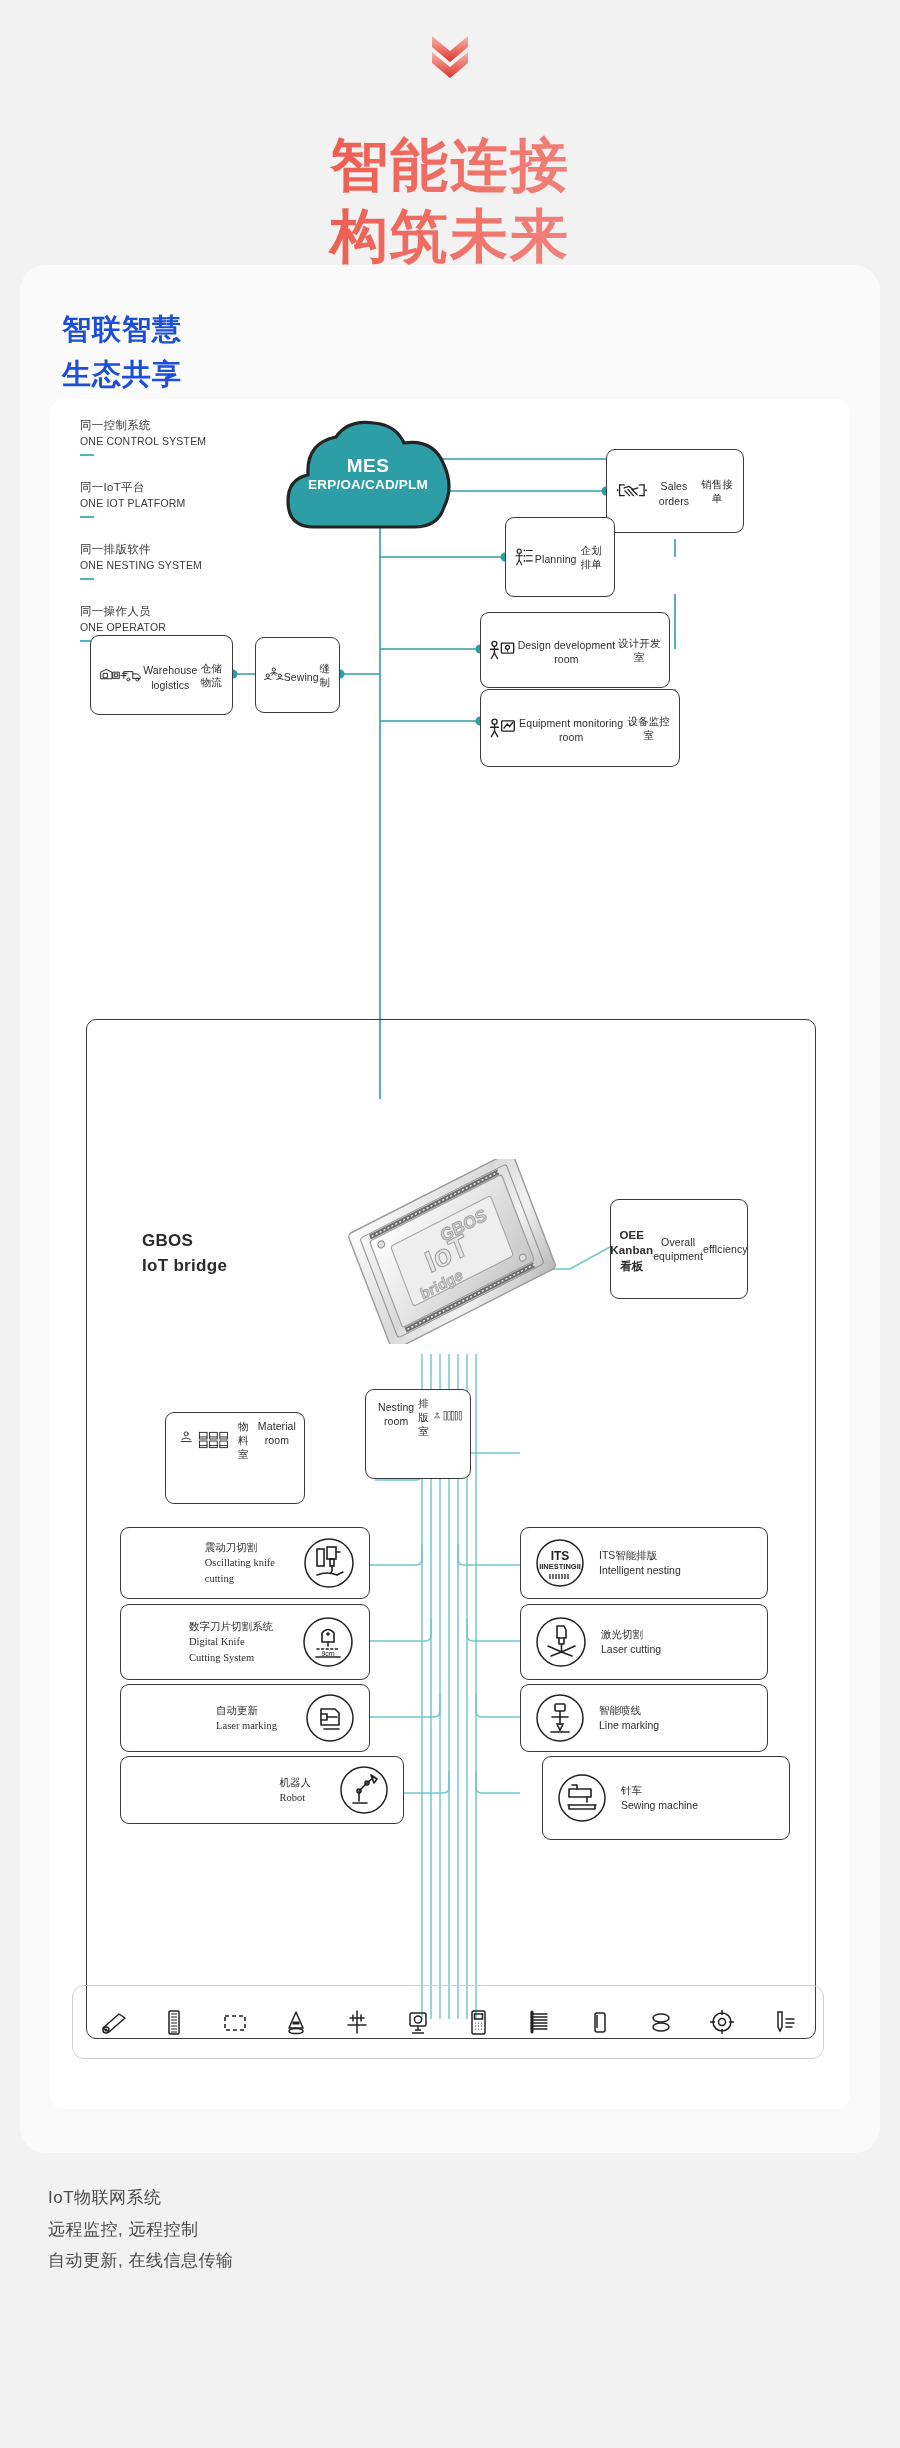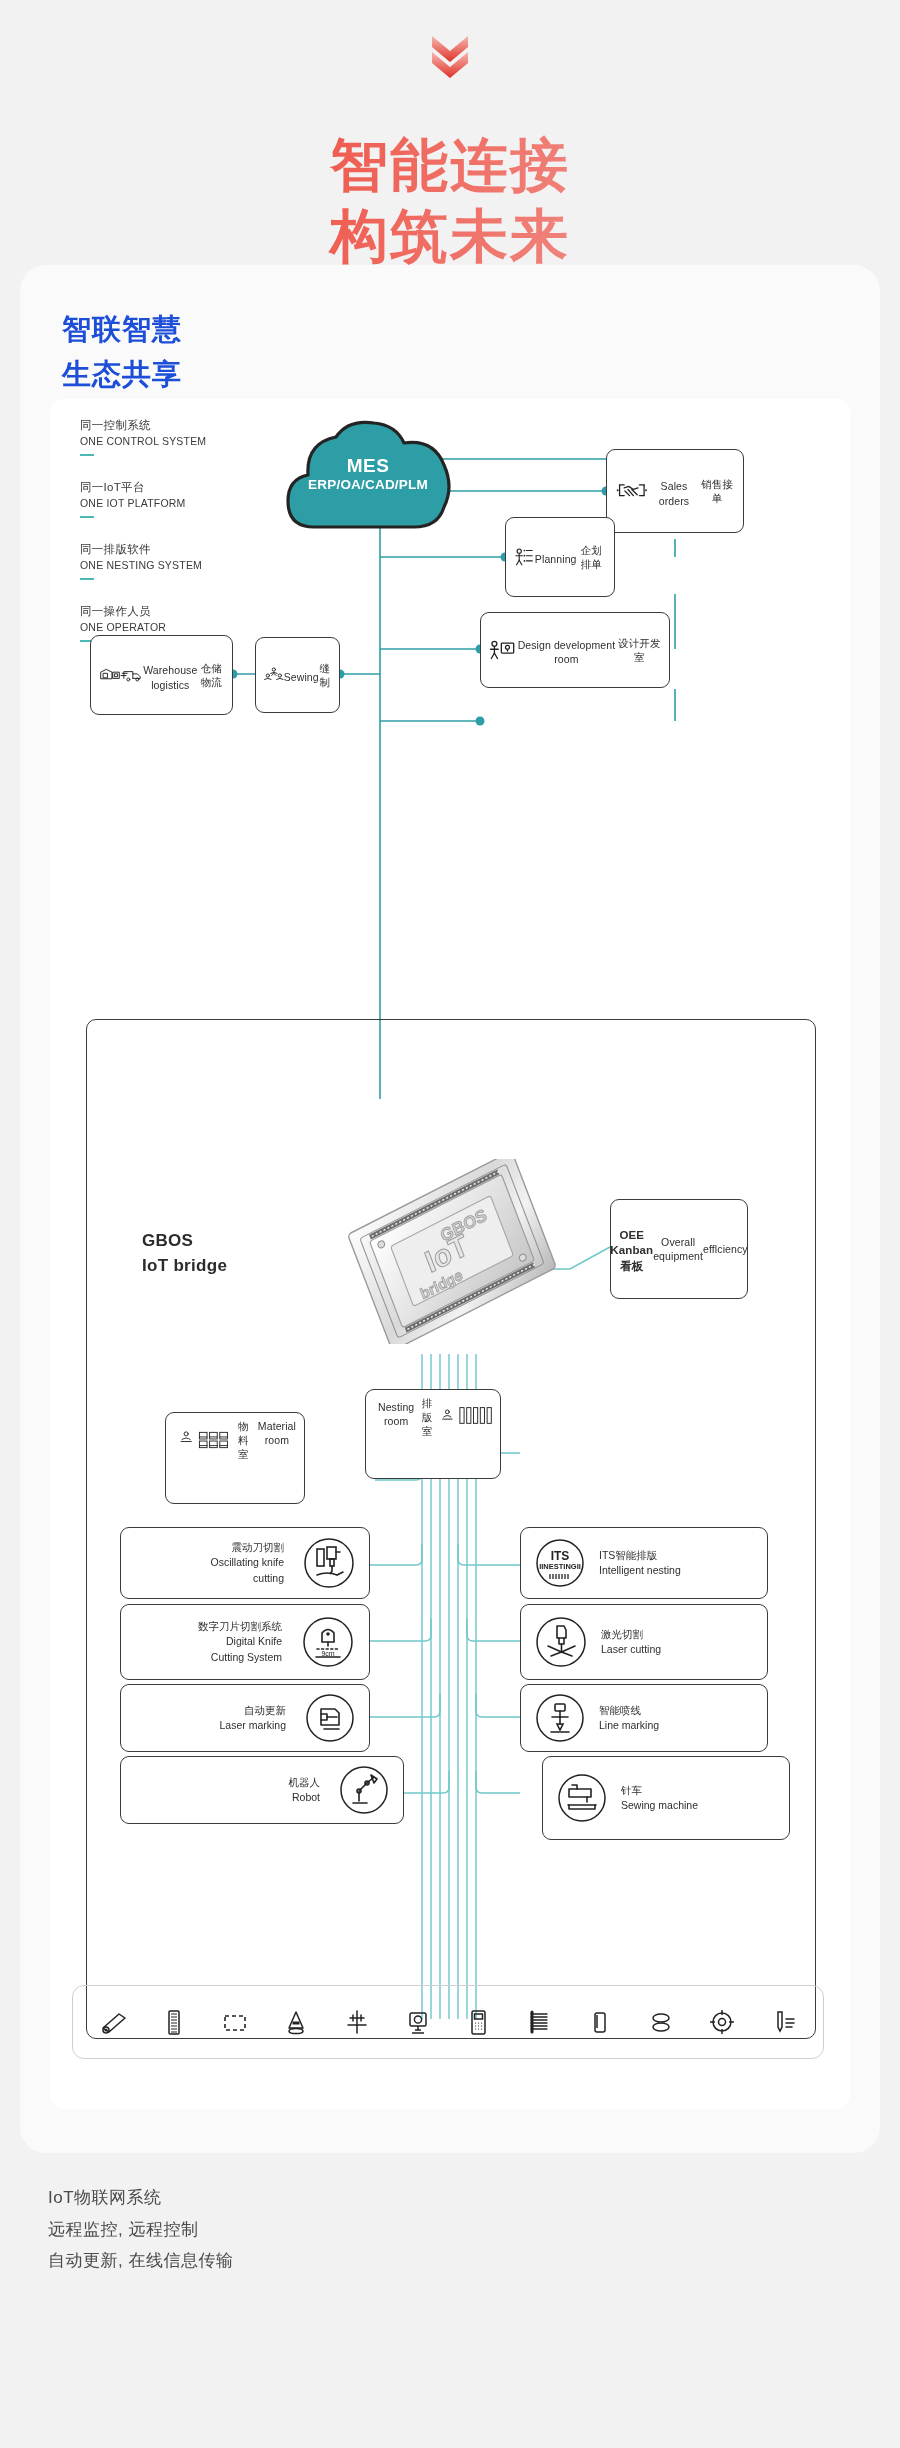--- a/index.html
+++ b/index.html
@@ -49,21 +49,21 @@
   .node .lbl.cn{ font-size:10.5px; }
   .node svg{ display:block; }
 
   
   .mrow{
     position:absolute; border:1.3px solid #3b3b3b; border-radius:9px; background:#fff;
     display:flex; align-items:center; padding:0 12px;
   }
   .mrow .txt{ font-size:10.5px; line-height:1.45; color:#2e2e2e; }
   .mrow.right-ic{ justify-content:flex-end; }
-  .mrow.right-ic .txt{ text-align:right; margin-right:17px; }
+  .mrow.right-ic .txt{ text-align:left; margin-right:26px;font-family:Liberation Serif, serif; }
   .mrow.left-ic .txt{ text-align:left; margin-left:12px; }
 
   .inner-frame{
     position:absolute; left:36px; top:620px; width:730px; height:1020px;
     border:1.4px solid #3b3b3b; border-radius:10px;
   }
 
   .gbos-label{ position:absolute; left:92px; top:830px; font-size:17px;
      font-weight:bold; color:#2b2b2b; line-height:1.45; letter-spacing:.3px; }
 
@@ -258,20 +258,35 @@
             <path d="M7 17 L11 24"></path>
           <rect x="16" y="4" width="16" height="13" rx="1"></rect>
           <circle cx="24" cy="9.5" r="2.6"></circle>
             <path d="M24 12.6 L24 14.4"></path>
         </g>
       </svg>
       <div class="lbl" style="margin-top:4px">Design development room</div>
       <div class="lbl cn">设计开发室</div>
     </div>
 
+    <div class="node" style="left:430px;top:290px;width:200px;height:78px">
+      <svg width="32" height="24" viewBox="0 0 34 26">
+        <g fill="none" stroke="#222" stroke-width="1.7" stroke-linecap="round">
+          <circle cx="7" cy="5" r="3.2"></circle>
+          <path d="M7 9 L7 17"></path>
+            <path d="M2 12 L12 12"></path>
+            <path d="M7 17 L3 24"></path>
+            <path d="M7 17 L11 24"></path>
+          <rect x="16" y="4" width="16" height="13" rx="1"></rect>
+          <path d="M19 13 L23 8 L26 11 L30 6"></path>
+        </g>
+      </svg>
+      <div class="lbl" style="margin-top:4px">Equipment monitoring room</div>
+      <div class="lbl cn">设备监控室</div>
+    </div>
 
     <div class="node" style="left:40px;top:236px;width:143px;height:80px">
       <svg width="72" height="26" viewBox="0 0 76 28">
         <g fill="none" stroke="#222" stroke-width="1.7" stroke-linecap="round" stroke-linejoin="round">
           <path d="M3 20 L3 9 L13 4 L23 9 L23 20 Z"></path>
           <rect x="8" y="11" width="7" height="8"></rect>
           <rect x="25" y="9" width="11" height="11"></rect>
           <rect x="28" y="12" width="5" height="5"></rect>
           <path d="M44 20 L44 8 L60 8 L60 20"></path>
           <path d="M60 12 L68 12 L73 17 L73 20 L60 20"></path>
@@ -388,21 +403,21 @@
               <path d="M62 31 L77 31"></path>
             <rect x="82" y="22" width="15" height="13"></rect>
               <path d="M82 31 L97 31"></path>
           </g>
         </g>
       </svg>
       <div class="lbl cn" style="margin-left:6px">物料室</div>
       <div class="lbl" style="margin-left:6px">Material room</div>
     </div>
 
-    <div class="node" style="left:315px;top:990px;width:136px;height:90px;align-items:flex-start">
+    <div class="node" style="left:315px;top:990px;width:106px;height:90px;align-items:flex-start">
       <div class="lbl" style="margin:4px 0 0 4px">Nesting room</div>
       <div class="lbl cn" style="margin-left:4px">排版室</div>
       <svg width="96" height="34" viewBox="0 0 100 36" style="margin:3px 0 0 4px">
         <g fill="none" stroke="#222" stroke-width="1.8" stroke-linecap="round">
           <circle cx="14" cy="10" r="3.6"></circle>
             <path d="M7 20 Q14 14 21 20"></path>
             <path d="M5 24 L23 24"></path>
           <rect x="38" y="2" width="8" height="30"></rect>
             <rect x="51" y="2" width="8" height="30"></rect>
           <rect x="64" y="2" width="8" height="30"></rect>

